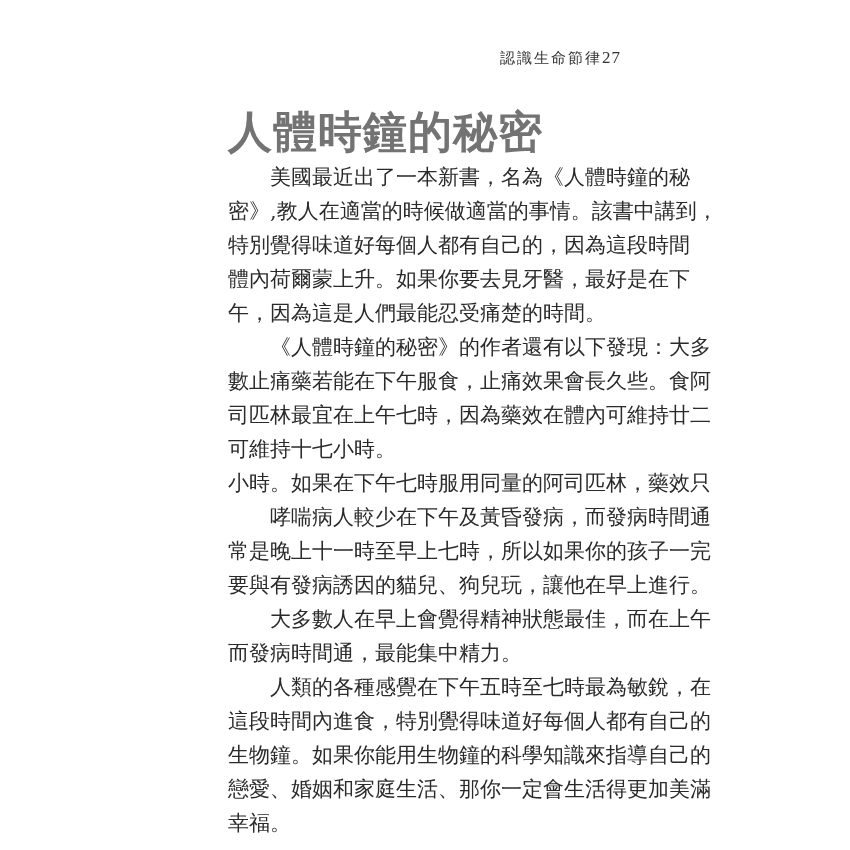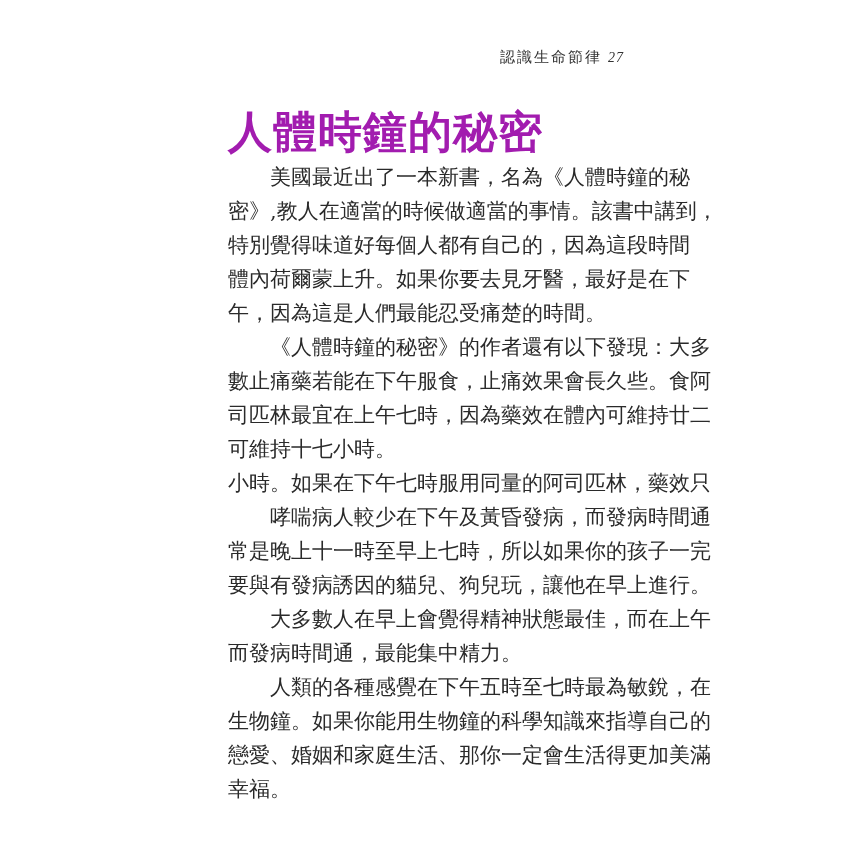--- a/index.html
+++ b/index.html
@@ -2,23 +2,23 @@
 <html><head>
   <meta charset="utf-8">
   <style>
     html, body { margin: 0; padding: 0; background: #ffffff; }
     body { width: 850px; height: 850px; position: relative; overflow: hidden;
            font-family: "DejaVu Serif", "Liberation Serif", serif; color: #222; }
     .page { position: absolute; left: 0; top: 0; width: 850px; height: 850px; background: #fff; }
     .running-head { position: absolute; left: 500px; top: 48px; width: 150px;
                     font-size: 15px; color: #333; letter-spacing: 1px; white-space: nowrap; }
     .running-head .title { letter-spacing: 2px; }
-    .running-head .num { margin-left: 6px; font-family: "Liberation Serif", serif; font-size: 14px; font-style: italic; }
+    .running-head .num { margin-left: 0; font-family: "Liberation Serif", serif; font-size: 17px; }
     .chapter-title { position: absolute; left: 228px; top: 104px; font-family: "DejaVu Sans", sans-serif;
-                     font-weight: bold; font-size: 44px; line-height: 56px; color: #a21caf; letter-spacing: 1px; white-space: nowrap; }
+                     font-weight: bold; font-size: 44px; line-height: 56px; color: #737373; letter-spacing: 1px; white-space: nowrap; }
     .body-text { position: absolute; left: 228px; top: 160px; width: 414px; }
     .line { display: block; height: 34px; line-height: 34px; font-size: 21px; color: #2a2a2a;
             white-space: nowrap; text-align: justify; text-align-last: justify; }
     .line.last { text-align-last: left; }
     .line.indent { padding-left: 42px; }
   </style>
 </head>
 <body>
 
 <div class="page">
@@ -44,18 +44,19 @@
     <span class="line">小時。如果在下午七時服用同量的阿司匹林，藥效只</span>
 
     <span class="line indent">哮喘病人較少在下午及黃昏發病，而發病時間通</span>
     <span class="line">常是晚上十一時至早上七時，所以如果你的孩子一完</span>
     <span class="line">要與有發病誘因的貓兒、狗兒玩，讓他在早上進行。</span>
 
     <span class="line indent">大多數人在早上會覺得精神狀態最佳，而在上午</span>
     <span class="line last">而發病時間通，最能集中精力。</span>
 
     <span class="line indent">人類的各種感覺在下午五時至七時最為敏銳，在</span>
+    <span class="line">這段時間內進食，特別覺得味道好每個人都有自己的</span>
     <span class="line">生物鐘。如果你能用生物鐘的科學知識來指導自己的</span>
     <span class="line">戀愛、婚姻和家庭生活、那你一定會生活得更加美滿</span>
     <span class="line last">幸福。</span>
   </div>
 
 </div>
 
 </body></html>

